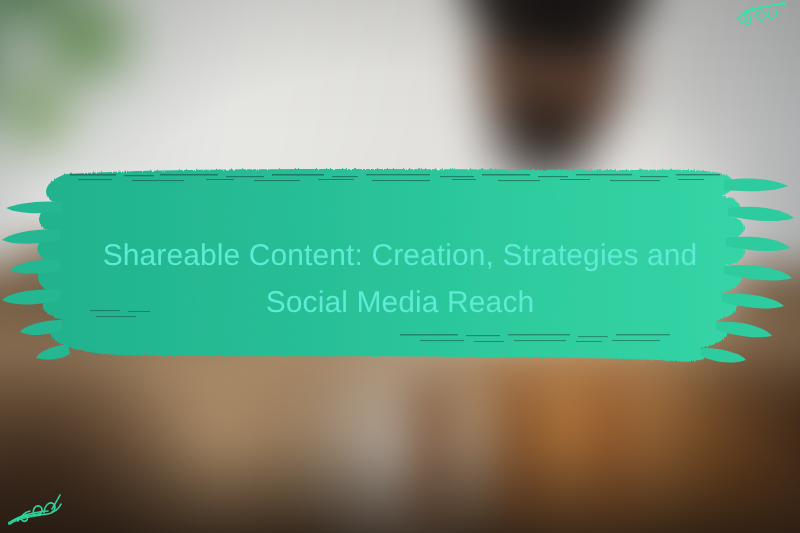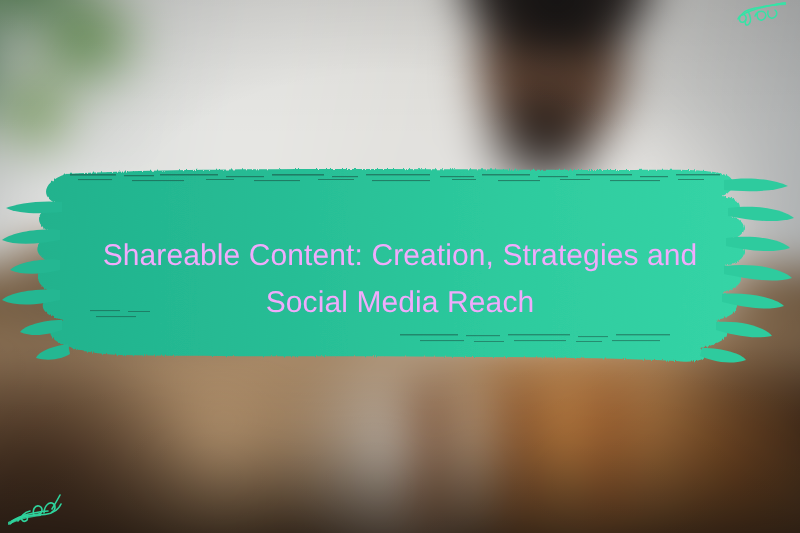--- a/index.html
+++ b/index.html
@@ -157,21 +157,21 @@
   
   .title {
     position: absolute;
     left: 62px;
     top: 232px;
     width: 676px;
     text-align: center;
     font-size: 30px;
     line-height: 47px;
     font-weight: 400;
-    color: #f0abfc;
+    color: #5eead4;
     letter-spacing: .1px;
     white-space: pre-line;
     text-rendering: geometricPrecision;
   }
 
   
   .logo-tr {
     position: absolute;
     right: 14px;
     top: 2px;

